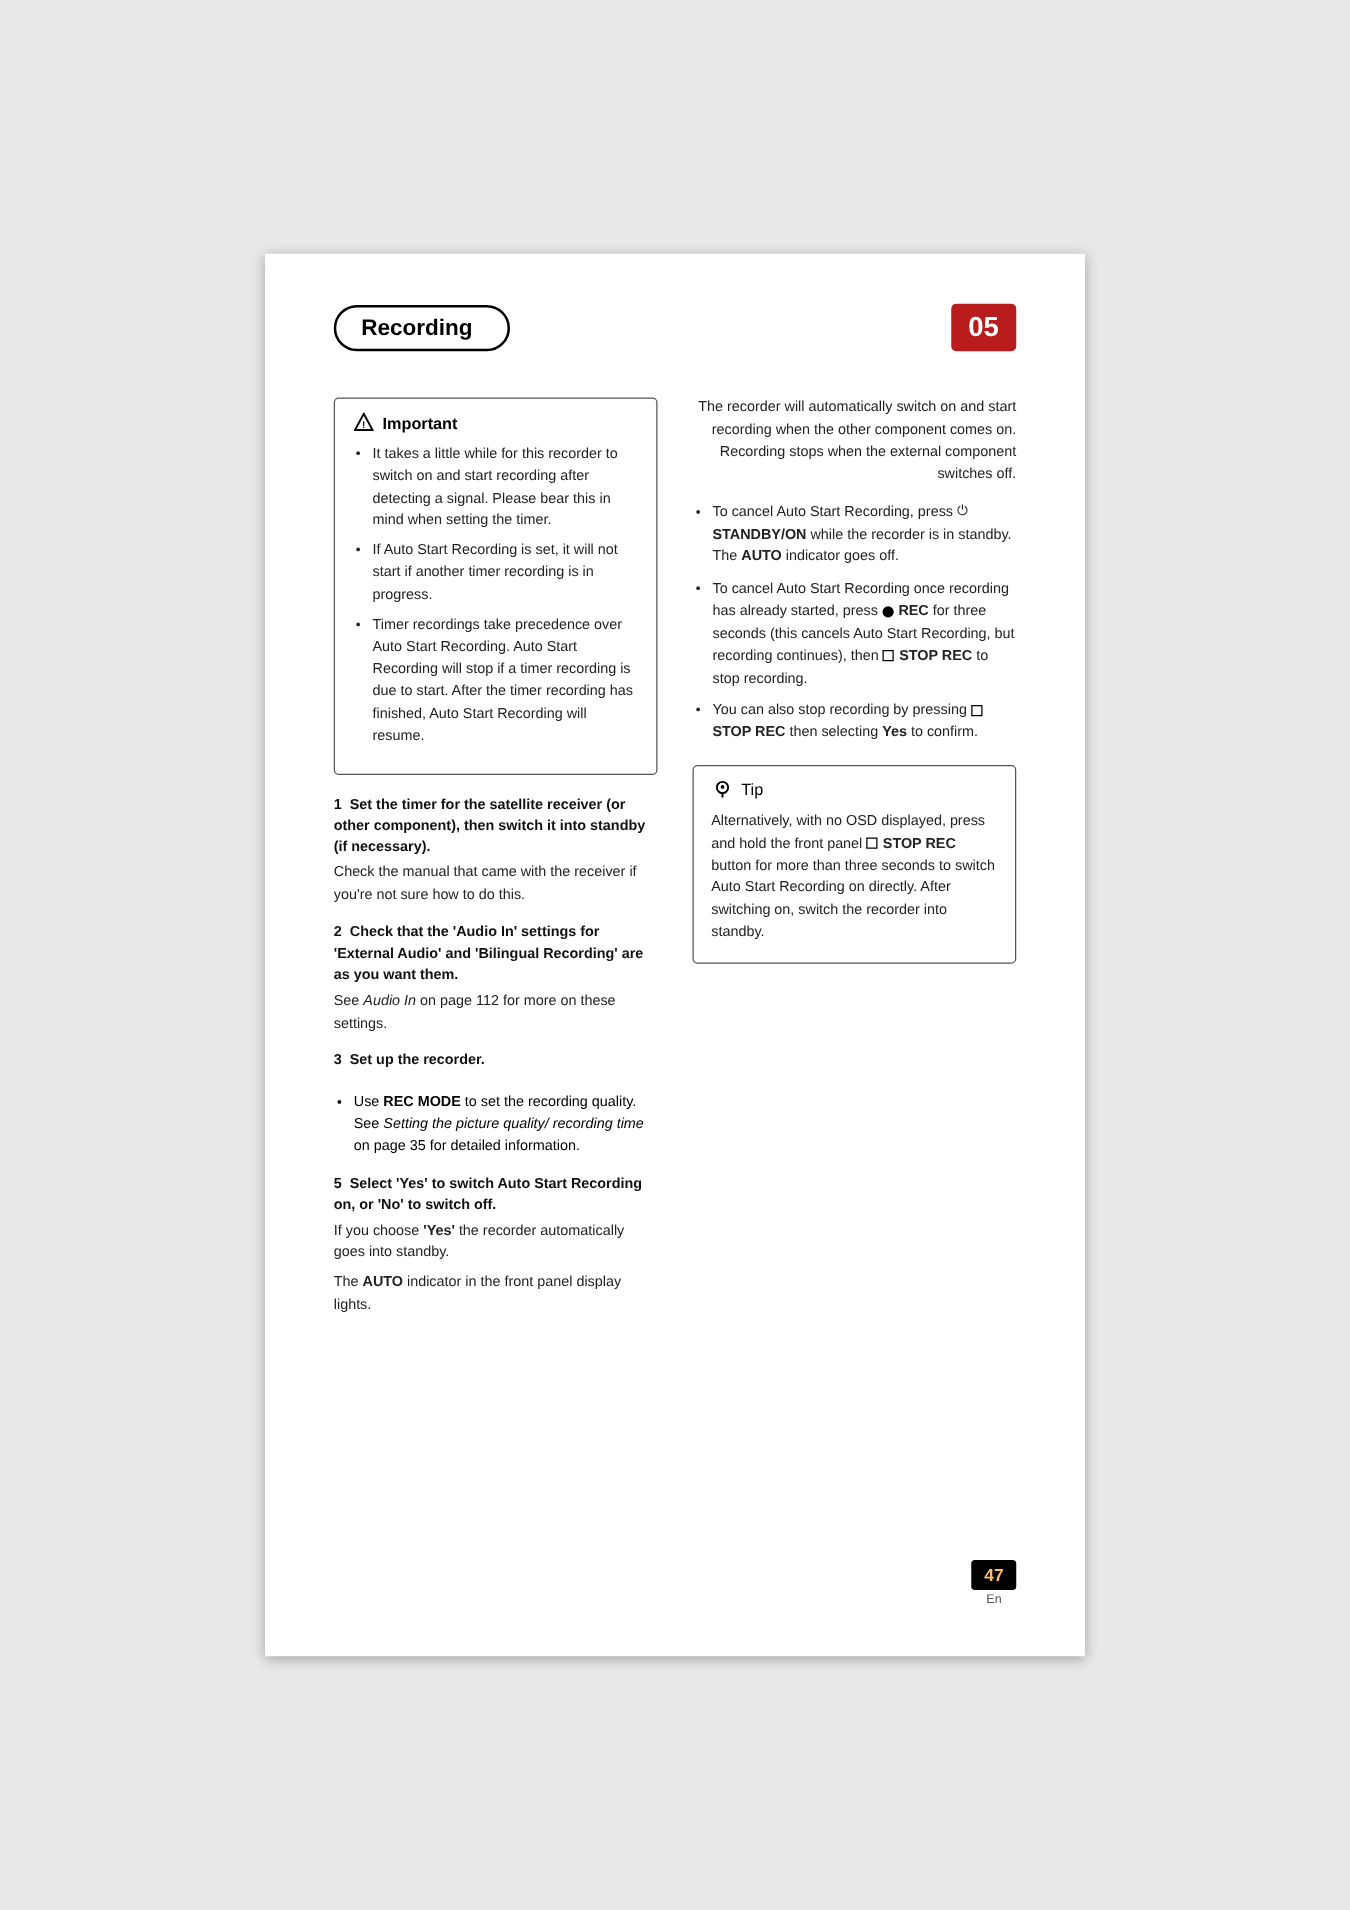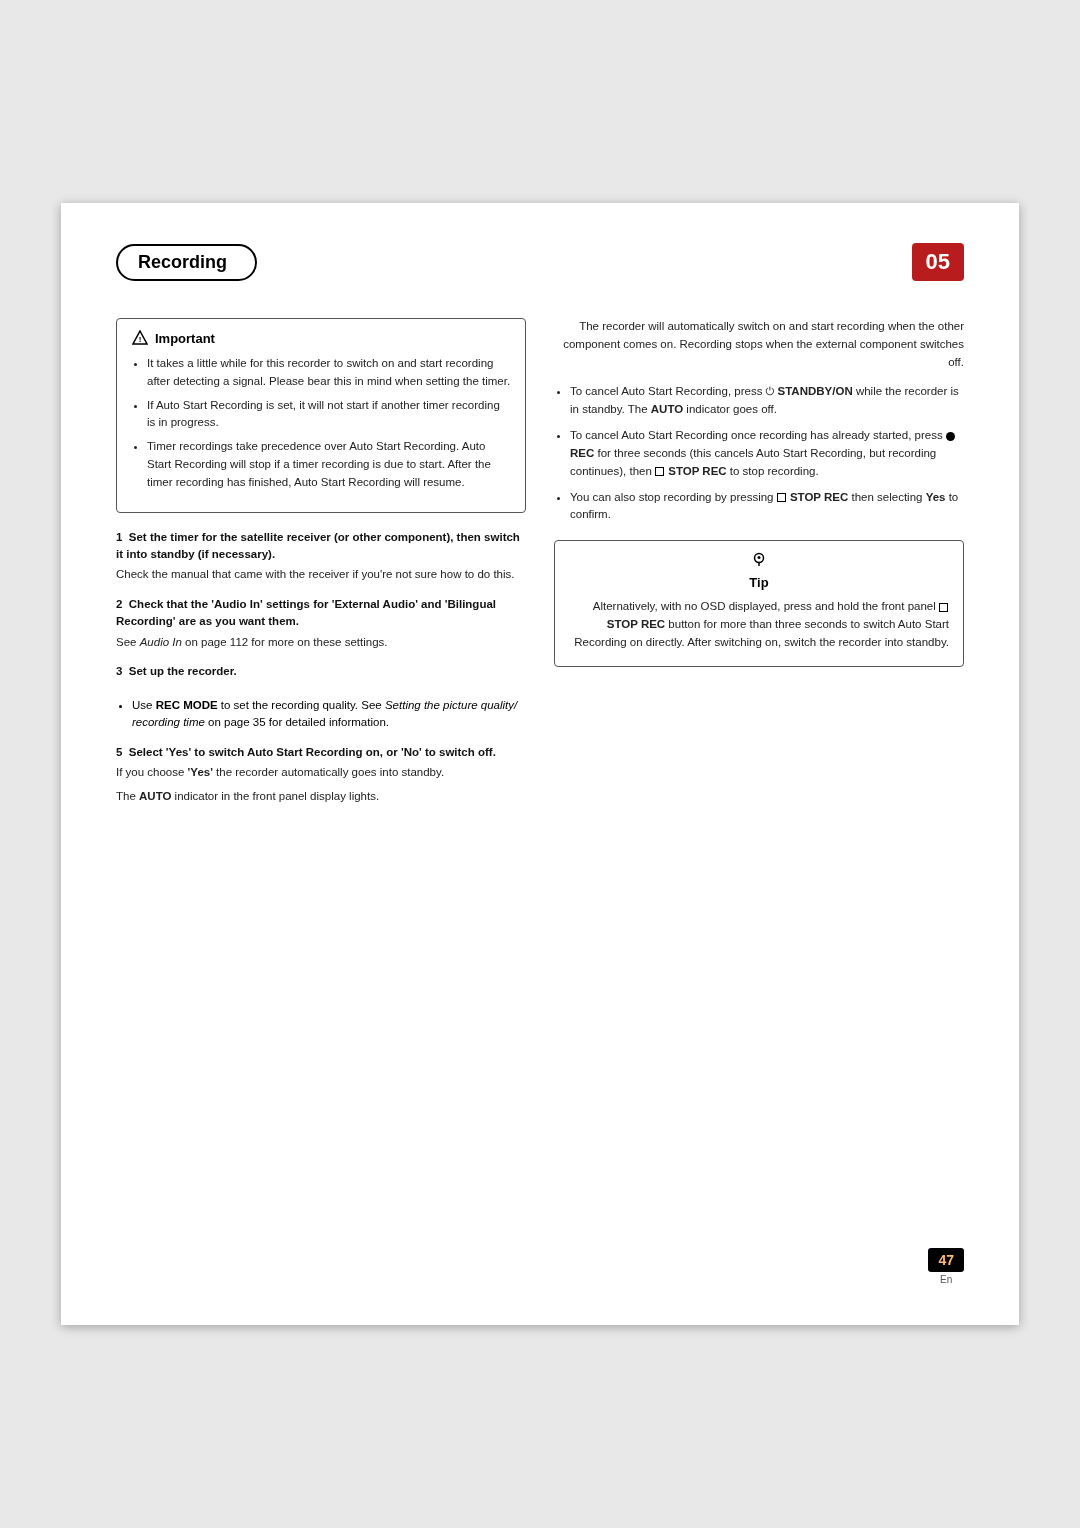--- a/index.html
+++ b/index.html
@@ -11,21 +11,21 @@
     body {
       background: #e8e8e8;
       display: flex;
       justify-content: center;
       align-items: center;
       min-height: 100vh;
       font-family: Arial, Helvetica, sans-serif;
     }
 
     .page {
-      width: 958px;
+      width: 656px;
       min-height: 1122px;
       background: #ffffff;
       position: relative;
       padding: 60px 55px 60px 55px;
       box-shadow: 0 2px 10px rgba(0,0,0,0.3);
     }
 
     
     .header-bar {
       position: absolute;
@@ -176,39 +176,37 @@
     .tip-box {
       border: 1.5px solid #555;
       border-radius: 4px;
       padding: 10px 14px 14px 14px;
     }
 
     .tip-header {
       display: flex;
       align-items: center;
       gap: 6px;
-      font-weight: bold;
+      font-weight: normal;
       font-size: 13px;
       margin-bottom: 8px;
-      flex-direction: column;
     }
 
     .tip-icon {
       width: 18px;
       height: 18px;
       display: inline-flex;
       align-items: center;
       justify-content: center;
     }
 
     .tip-body {
       font-size: 11.5px;
       line-height: 1.55;
       color: #222;
-      text-align: right;
     }
 
     
     .square-icon {
       display: inline-block;
       width: 9px;
       height: 9px;
       border: 1.5px solid #000;
       vertical-align: middle;
       margin-right: 1px;

